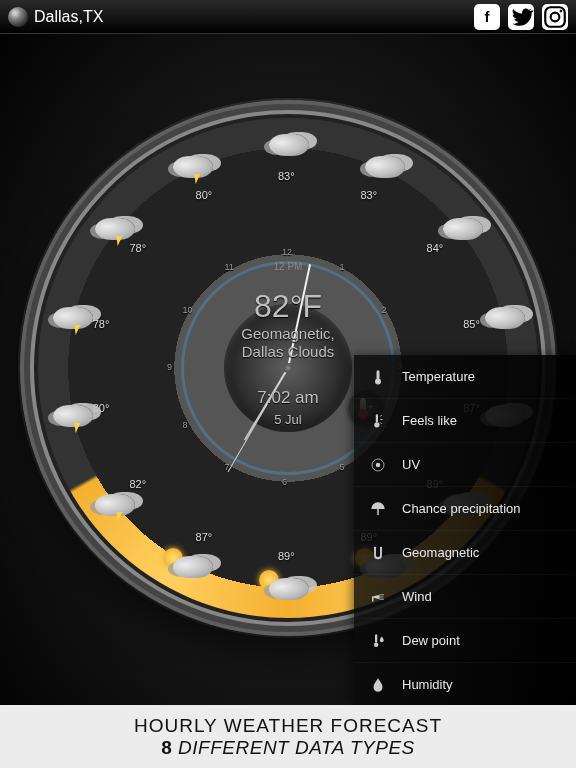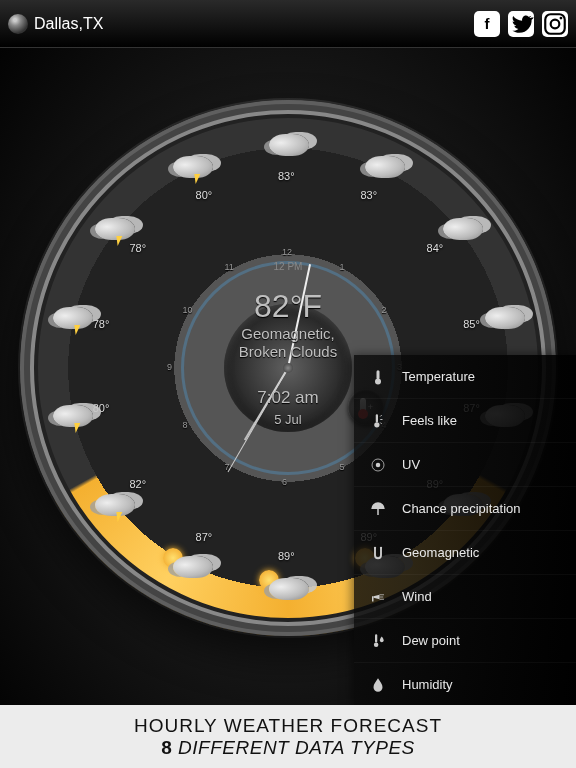--- a/index.html
+++ b/index.html
@@ -1,18 +1,18 @@
 <!DOCTYPE html>
 <html><head>
 <meta charset="utf-8">
 <style>
 *{box-sizing:border-box;margin:0;padding:0;}
 html,body{width:576px;height:768px;overflow:hidden;font-family:"Helvetica Neue",Arial,sans-serif;}
 .app{width:576px;height:768px;background:radial-gradient(ellipse at center,#3a3a3a 0%,#1a1a1a 45%,#000 100%);position:relative;color:#ddd;}
-.topbar{position:absolute;top:0;left:0;right:0;height:48px;display:flex;align-items:center;padding:0 8px;background:linear-gradient(#2a2a2a,#000);border-bottom:1px solid #333;}
+.topbar{position:absolute;top:0;left:0;right:0;height:34px;display:flex;align-items:center;padding:0 8px;background:linear-gradient(#2a2a2a,#000);border-bottom:1px solid #333;}
 .globe{width:20px;height:20px;border-radius:50%;background:radial-gradient(circle at 35% 30%,#ccc 8%,#888 30%,#333 70%);margin-right:6px;}
 .loc{color:#fff;font-size:16px;font-weight:300;}
 .spacer{flex:1;}
 .social{width:26px;height:26px;border-radius:5px;background:#fff;color:#000;display:flex;align-items:center;justify-content:center;font-weight:bold;font-size:15px;margin-left:8px;font-family:Arial,sans-serif;}
 .dial-wrap{position:absolute;top:100px;left:20px;width:536px;height:536px;}
 .dial{position:absolute;inset:0;border-radius:50%;
   background:
     radial-gradient(circle,#555 0 30%,transparent 30%),
     radial-gradient(circle,#222 0 58%,transparent 58%),
     conic-gradient(from 180deg,#f4b030 0deg,#ffd060 30deg,#f4b030 60deg,#333 61deg 299deg,#f4b030 300deg,#ffd060 330deg,#f4b030 360deg),
@@ -157,21 +157,21 @@
 
     <div class="hour" id="h-hour" style="transform: translate(-50%, -100%) rotate(211deg);"></div>
     <div class="minute" id="h-min" style="transform: translate(-50%, -100%) rotate(12deg);"></div>
     <div class="second" id="h-sec" style="transform: translate(-50%, -100%) rotate(210deg);"></div>
     <div class="pin"></div>
 
     <div class="center-text">
       <div class="temp-main">82°F</div>
       <div class="cond">
         <span>Geomagnetic,</span><br>
-        <span>Broken Clouds</span>
+        <span>Dallas Clouds</span>
       </div>
       <div class="time">7:02 am</div>
       <div class="date">5 Jul</div>
     </div>
 
     <div class="thermo-btn">
       <div class="thermo-glyph"></div>
       <span class="thermo-plus">+</span>
     </div>
   </div>

